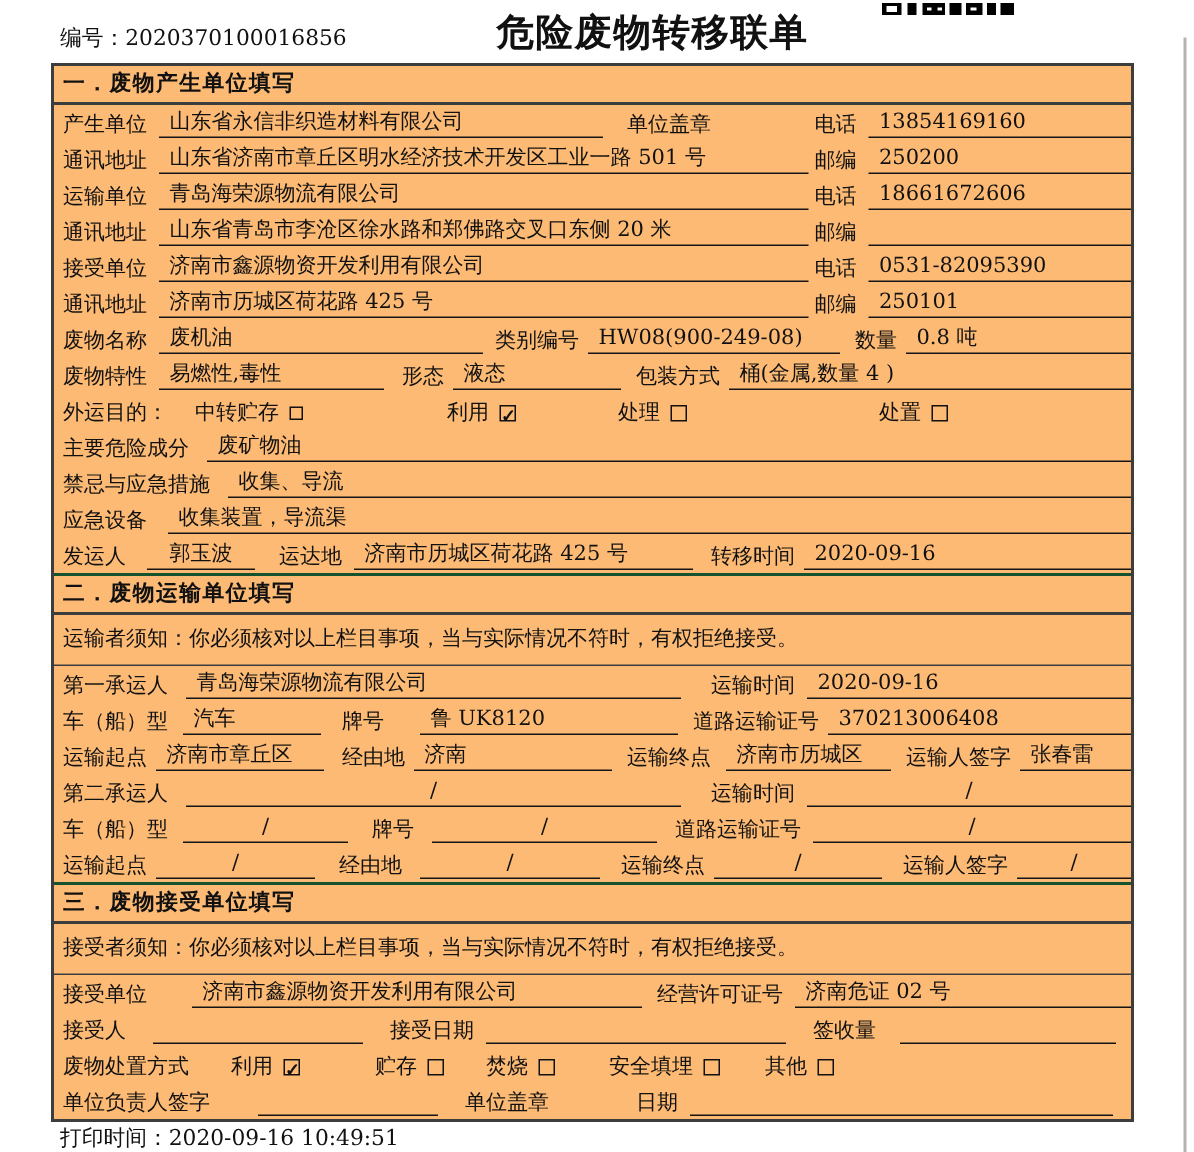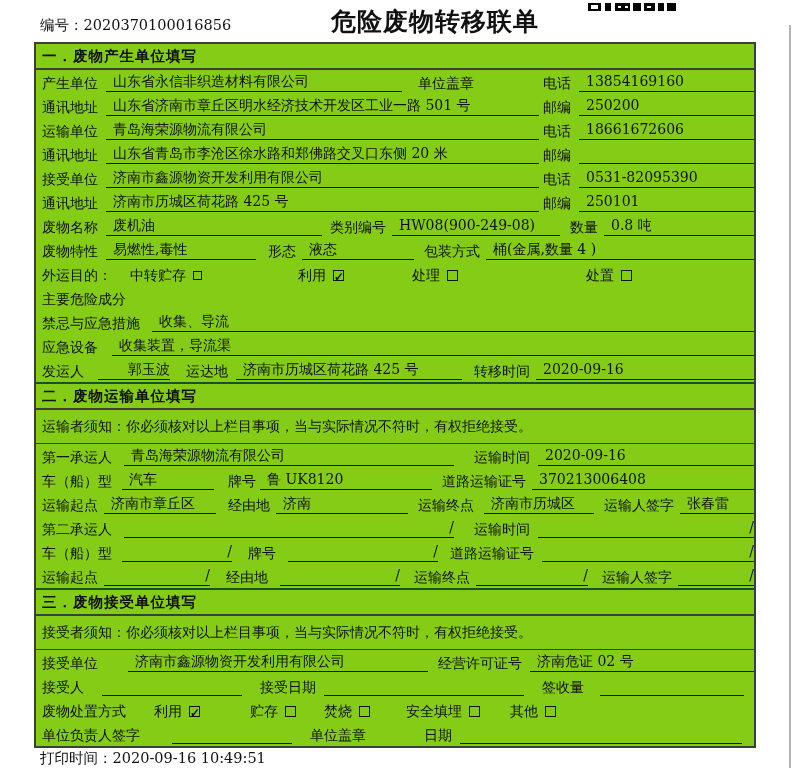--- a/index.html
+++ b/index.html
@@ -10,33 +10,33 @@
   .page-edge { position:absolute; left:789px; top:25px; bottom:0; width:2px; background:#b3b3b3; }
 
   .qr-frag { position:absolute; left:588px; top:0; width:88px; height:10px; }
 
   .doc-head { position:absolute; left:34px; top:4px; width:722px; height:36px; }
   .serial { position:absolute; left:6px; top:12px; font-size:14.5px; white-space:nowrap; }
   .serial b { font-weight:normal; }
   .doc-title { text-align:center; padding-left:80px; font-size:25px; font-weight:bold;
     letter-spacing:1px; line-height:36px; white-space:nowrap; }
 
-  .form-table { position:absolute; left:34px; top:42px; width:722px; border:2px solid #3d3d3d; background:#84cc16; }
+  .form-table { position:absolute; left:34px; top:42px; width:722px; border:2px solid #3d3d3d; background:#fdba74; }
   .section { }
   .section.bt { border-top:2px solid #14532d; }
   .sec-h { height:26px; line-height:23px; padding-left:6px; font-weight:bold; font-size:14.5px;
     border-bottom:2px solid #3d3d3d; letter-spacing:1px; }
   .notice { height:34px; line-height:32px; padding-left:6px; border-bottom:1px solid #3d3d3d; white-space:nowrap; }
 
   .row { display:flex; align-items:flex-end; height:24px; padding-left:6px; }
   .lab { line-height:22px; white-space:nowrap; flex-shrink:0; }
   .val { line-height:19px; border-bottom:1px solid #141414; margin-bottom:2px;
     padding-left:7px; white-space:nowrap; flex-shrink:0; min-height:20px; }
   .val.fx { flex:1 1 auto; }
-  .val.ctr { text-align:right; padding-left:0; }
+  .val.ctr { text-align:center; padding-left:0; }
   .rblock { display:flex; align-items:center; width:211px; flex-shrink:0; margin-left:auto; }
   .rblock .lab { width:36px; }
   .opt { display:flex; align-items:center; height:22px; line-height:22px; flex-shrink:0; }
   .cb { display:inline-block; width:11px; height:11px; border:1.5px solid #111;
     margin-left:7px; position:relative; flex-shrink:0; }
   .cb.small { width:9px; height:9px; }
   .cb.checked::after { content:"✓"; position:absolute; left:0px; top:-5px; font-size:12px; font-weight:bold; }
 
   .print-time { position:absolute; left:40px; top:749px; font-size:14.5px; white-space:nowrap; }
 </style>
@@ -161,20 +161,21 @@
           <span class="cb"></span>
         </span>
         <span class="opt" style="margin-left:128px">
           <span>处置</span>
           <span class="cb"></span>
         </span>
       </div>
 
       <div class="row">
         <span class="lab" style="width:96px">主要危险成分</span>
+        <span class="val fx">废矿物油</span>
       </div>
 
       <div class="row">
         <span class="lab" style="width:110px">禁忌与应急措施</span>
         <span class="val fx">收集、导流</span>
       </div>
 
       <div class="row">
         <span class="lab" style="width:70px">应急设备</span>
         <span class="val fx">收集装置，导流渠</span>
@@ -198,21 +199,21 @@
         <span class="lab" style="width:82px">第一承运人</span>
         <span class="val" style="width:330px">青岛海荣源物流有限公司</span>
         <span class="lab" style="margin-left:20px">运输时间</span>
         <span class="val fx" style="margin-left:8px">2020-09-16</span>
       </div>
 
       <div class="row">
         <span class="lab" style="width:80px">车（船）型</span>
         <span class="val" style="width:92px">汽车</span>
         <span class="lab" style="margin-left:14px">牌号</span>
-        <span class="val" style="width:172px;margin-left:4px">鲁 UK8120</span>
+        <span class="val" style="width:172px;margin-left:24px">鲁 UK8120</span>
         <span class="lab" style="margin-left:10px">道路运输证号</span>
         <span class="val fx" style="margin-left:6px">370213006408</span>
       </div>
 
       <div class="row">
         <span class="lab" style="width:62px">运输起点</span>
         <span class="val" style="width:112px">济南市章丘区</span>
         <span class="lab" style="margin-left:12px">经由地</span>
         <span class="val" style="width:132px;margin-left:6px">济南</span>
         <span class="lab" style="margin-left:10px">运输终点</span>

